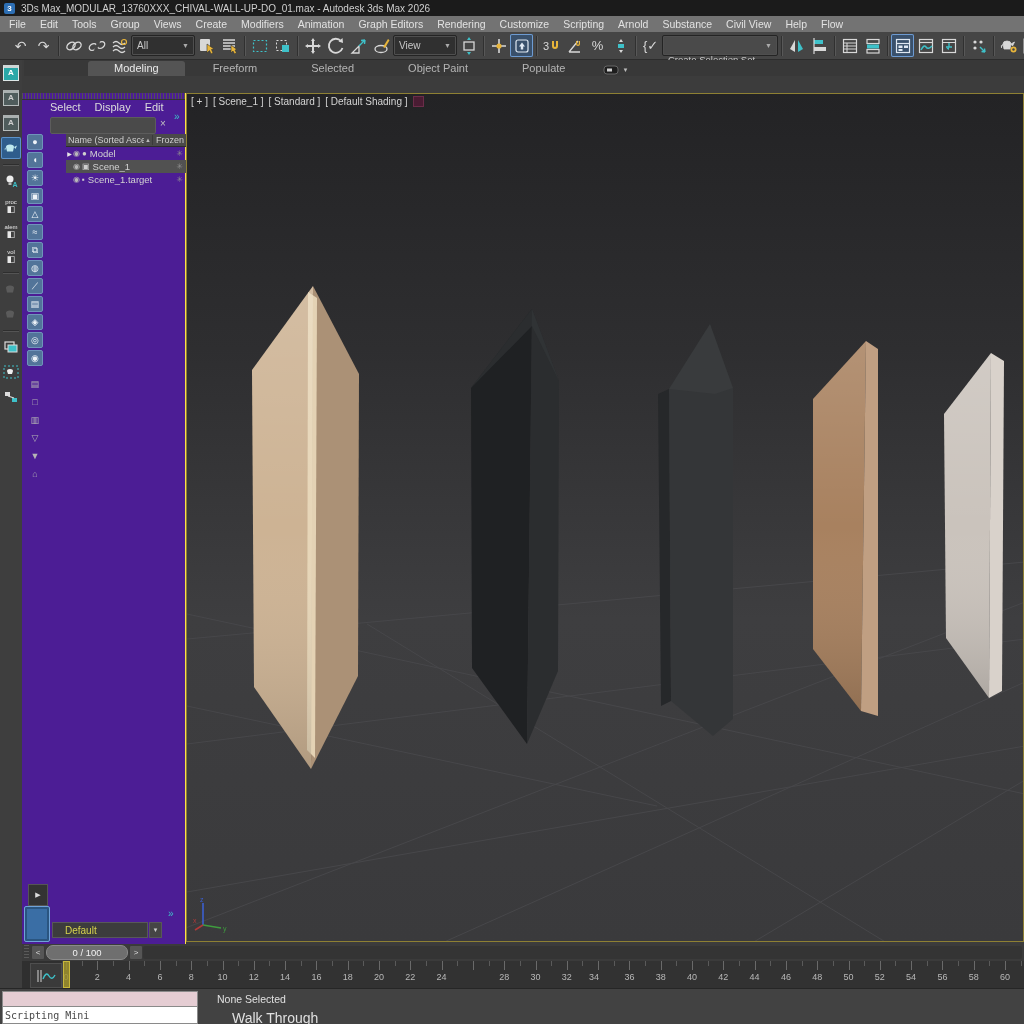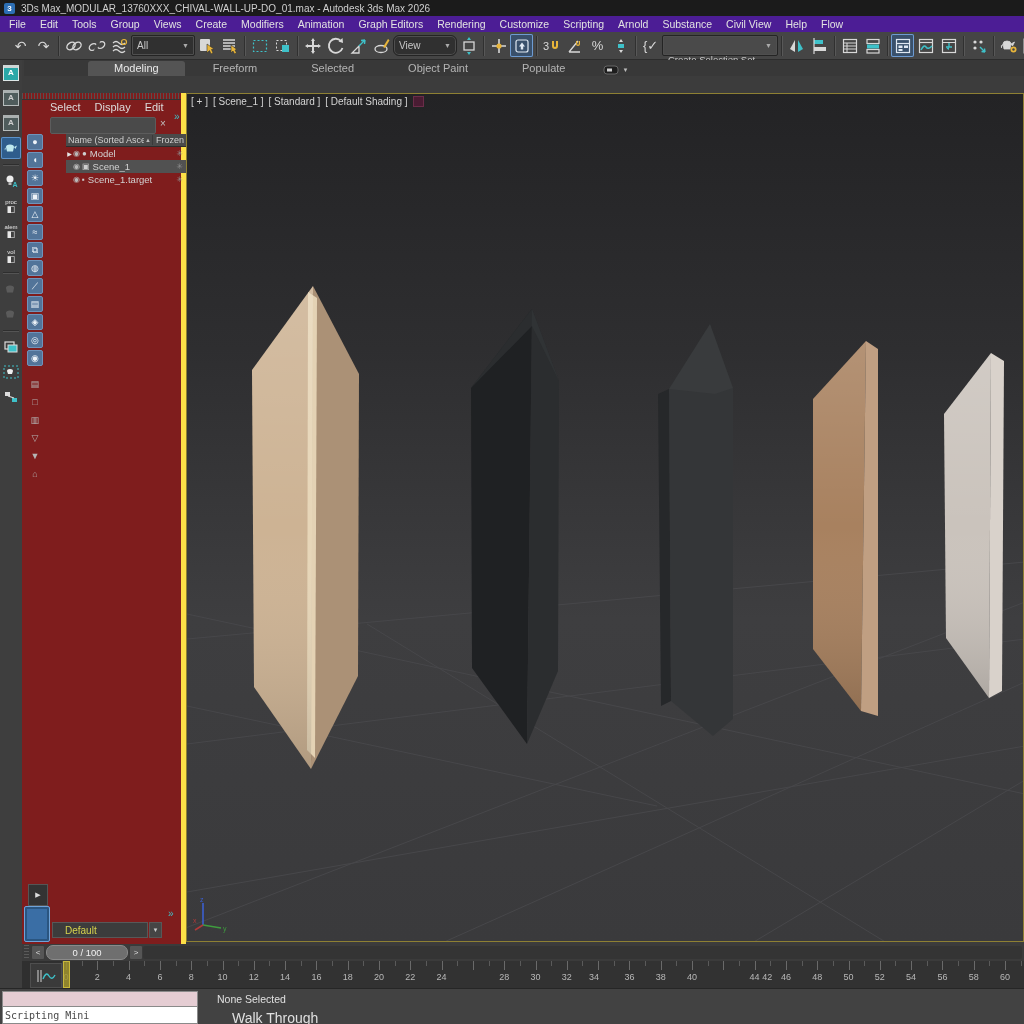--- a/index.html
+++ b/index.html
@@ -5,21 +5,21 @@
   html,body{margin:0;padding:0;background:#222;}
   #app{position:relative;width:1024px;height:1024px;background:#3c3c3c;overflow:hidden;
        font-family:"Liberation Sans",sans-serif;color:#d6d6d6;-webkit-font-smoothing:antialiased;}
   
   #titlebar{position:absolute;left:0;top:0;width:1024px;height:16px;background:#1b1b1b;
             display:flex;align-items:center;gap:6px;padding-left:4px;box-sizing:border-box;}
   #titlebar .appicon{width:11px;height:11px;background:#2d6fb5;border-radius:2px;color:#fff;
             font-size:8px;line-height:11px;text-align:center;font-weight:bold;}
   #titlebar .title{font-size:10px;color:#cfcfcf;white-space:nowrap;}
   
-  #menubar{position:absolute;left:0;top:16px;width:1024px;height:16px;background:#4c1d95;
+  #menubar{position:absolute;left:0;top:16px;width:1024px;height:16px;background:#737373;
            display:flex;align-items:center;padding-left:2px;box-sizing:border-box;}
   .menu-item{font-size:10.5px;color:#e2e2e2;padding:0 7px;cursor:default;}
   
   #toolbar{position:absolute;left:0;top:32px;width:1024px;height:28px;background:#454545;
            border-bottom:1px solid #2c2c2c;display:flex;align-items:center;box-sizing:border-box;padding-left:6px;}
   #toolbar .grip{width:4px;height:22px;margin-right:3px;
      background:repeating-linear-gradient(180deg,#5a5a5a 0 1px,transparent 1px 3px);}
   .tb{width:23px;height:23px;flex:0 0 auto;display:flex;align-items:center;justify-content:center;border-radius:2px;}
   .tb.on{background:#39506b;box-shadow:0 0 0 1px #6d9bd2 inset;}
   .tb svg{display:block;}
@@ -46,22 +46,22 @@
        border-radius:2px;margin-bottom:3px;flex:0 0 auto;}
   .ltb.on{background:#2f5d8c;box-shadow:0 0 0 1px #5d92c9 inset;}
   .ltb .awin{width:14px;height:12px;background:#2aa8a8;border:1px solid #dfe7e7;border-top:3px solid #cfd7d7;
        color:#fff;font-size:8px;font-weight:bold;text-align:center;line-height:9px;}
   .ltb .awin.dim{background:#566;opacity:.75;}
   .ltb.dim{opacity:.4;}
   .ltb .tinylbl{font-size:6px;color:#e8e8e8;line-height:6px;}
   .ltb .cube{font-size:9px;color:#e8e8e8;line-height:8px;}
   .lsep{width:16px;height:1px;background:#2e2e2e;box-shadow:0 1px 0 #545454;margin:2px 0 5px;}
   
-  #explorer{position:absolute;left:22px;top:93px;width:164px;height:851px;background:#7f1d1d;
-            border-right:5px solid #fde047;box-sizing:border-box;}
+  #explorer{position:absolute;left:22px;top:93px;width:164px;height:851px;background:#4c1d95;
+            border-right:1px solid #fde047;box-sizing:border-box;}
   #explorer .topgrip{position:absolute;left:0;top:0;width:100%;height:6px;
      background:repeating-linear-gradient(90deg,#525252 0 1px,transparent 1px 3px);
      border-bottom:1px solid #333;}
   #exp-menu{position:absolute;left:28px;top:8px;display:flex;gap:14px;font-size:11px;color:#dcdcdc;}
   #exp-search{position:absolute;left:28px;top:24px;width:104px;height:15px;background:#4a4a4a;
               border:1px solid #5c5c5c;border-radius:2px;}
   #exp-search input{width:100%;height:100%;background:transparent;border:none;outline:none;color:#ddd;font-size:10px;padding:0 3px;box-sizing:border-box;}
   #exp-clear{position:absolute;left:138px;top:25px;font-size:10px;color:#c0c0c0;}
   #exp-more{position:absolute;left:152px;top:18px;font-size:10px;color:#3ec1c9;}
   #exp-header{position:absolute;left:44px;top:41px;width:120px;height:13px;background:#4a4a4a;
@@ -235,21 +235,21 @@
           <path d="M2 16 L9 16 L9 9 Z" fill="none" stroke="#d8d8d8" stroke-width="1.3"></path>
           <path d="M9 9 L15 3 M15 3 L11 3.5 M15 3 L14.5 7" fill="none" stroke="#3ec1c9" stroke-width="1.4"></path>
         </svg>
     </span>
     <span class="tb">
       <svg width="18" height="18">
           <ellipse cx="8" cy="12" rx="6" ry="3.5" fill="none" stroke="#d8d8d8" stroke-width="1.3"></ellipse>
           <path d="M10 10 L15 2 L16.5 3.2 L12 11 Z" fill="#e8b53a"></path>
         </svg>
     </span>
-    <span class="tdrop" style="width:52px;border-radius:6px;">
+    <span class="tdrop" style="width:52px;">
       <span>View</span>
         <span class="dar" style="margin-left:auto;">▼</span>
     </span>
     <span class="tb">
       <svg width="16" height="18">
           <rect x="3" y="5" width="10" height="8" fill="none" stroke="#d8d8d8" stroke-width="1.3"></rect>
           <path d="M8 0 L10 3 H6 Z M8 18 L6 15 H10 Z" fill="#3ec1c9"></path>
         </svg>
     </span>
     <span class="tsep"></span>
@@ -642,21 +642,21 @@
           <span class="ruler-num" style="left: 347.3px;">22</span>
           <span class="ruler-num" style="left: 378.6px;">24</span>
           <span class="ruler-num" style="left: 409.9px; margin-top: 48px;">26</span>
           <span class="ruler-num" style="left: 441.2px;">28</span>
           <span class="ruler-num" style="left: 472.5px;">30</span>
           <span class="ruler-num" style="left: 503.8px;">32</span>
           <span class="ruler-num" style="left: 531px;">34</span>
           <span class="ruler-num" style="left: 566.4px;">36</span>
           <span class="ruler-num" style="left: 597.7px;">38</span>
           <span class="ruler-num" style="left: 629px;">40</span>
-          <span class="ruler-num" style="left: 660.3px; margin-left: 44px;">42</span>
+          <span class="ruler-num" style="left: 660.3px;">42</span>
           <span class="ruler-num" style="left: 691.6px;">44</span>
           <span class="ruler-num" style="left: 722.9px;">46</span>
           <span class="ruler-num" style="left: 754.2px;">48</span>
           <span class="ruler-num" style="left: 785.5px;">50</span>
           <span class="ruler-num" style="left: 816.8px;">52</span>
           <span class="ruler-num" style="left: 848.1px;">54</span>
           <span class="ruler-num" style="left: 879.4px;">56</span>
           <span class="ruler-num" style="left: 910.7px;">58</span>
           <span class="ruler-num" style="left: 942px;">60</span>
         </div>

